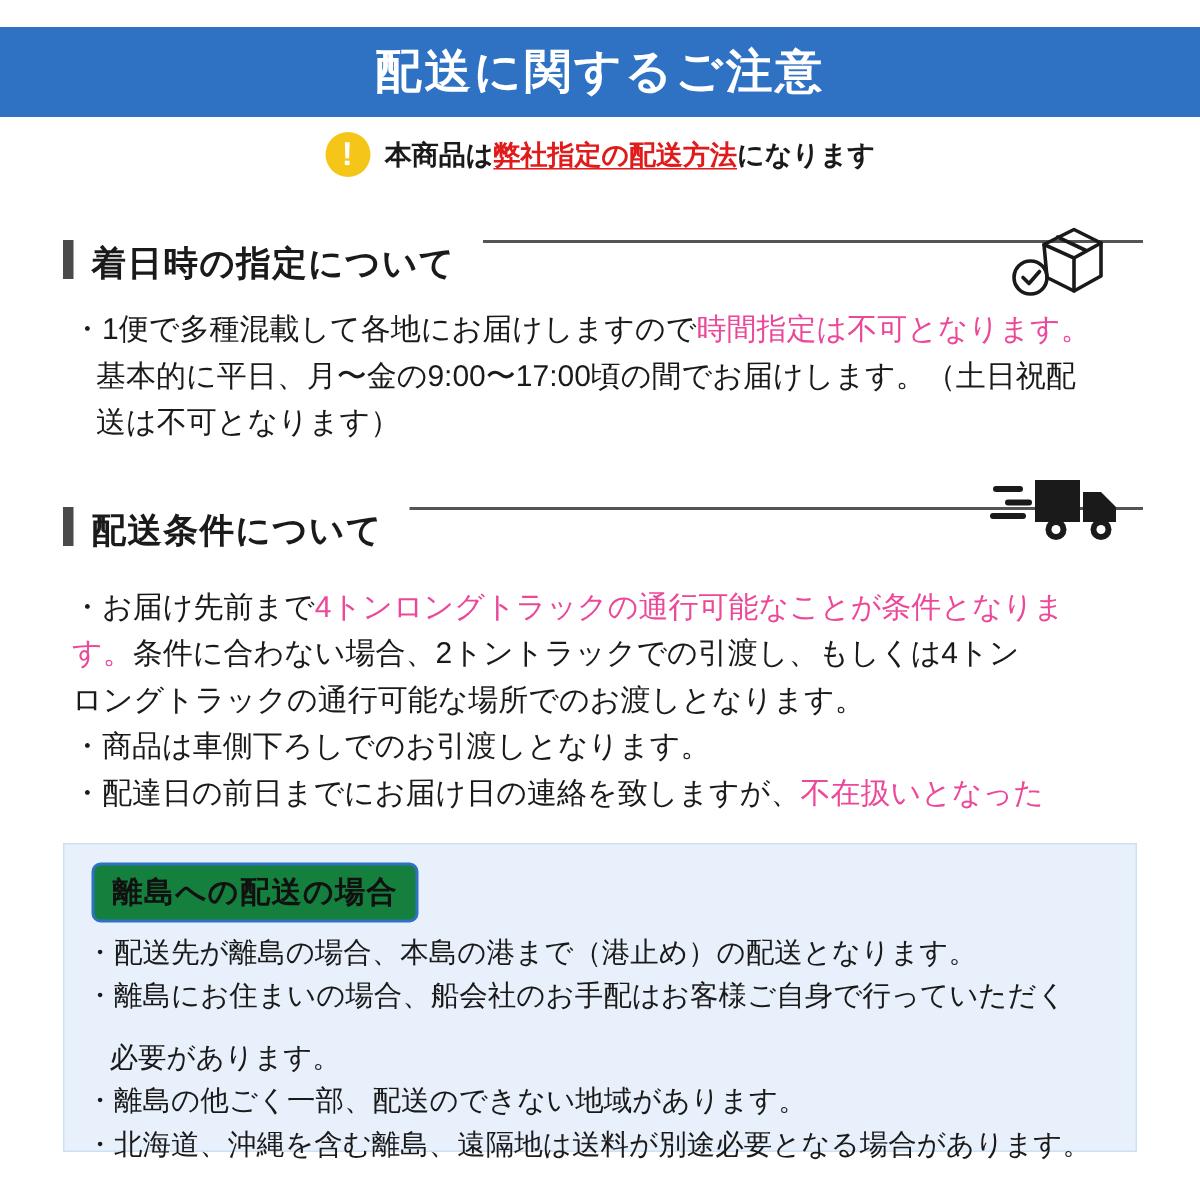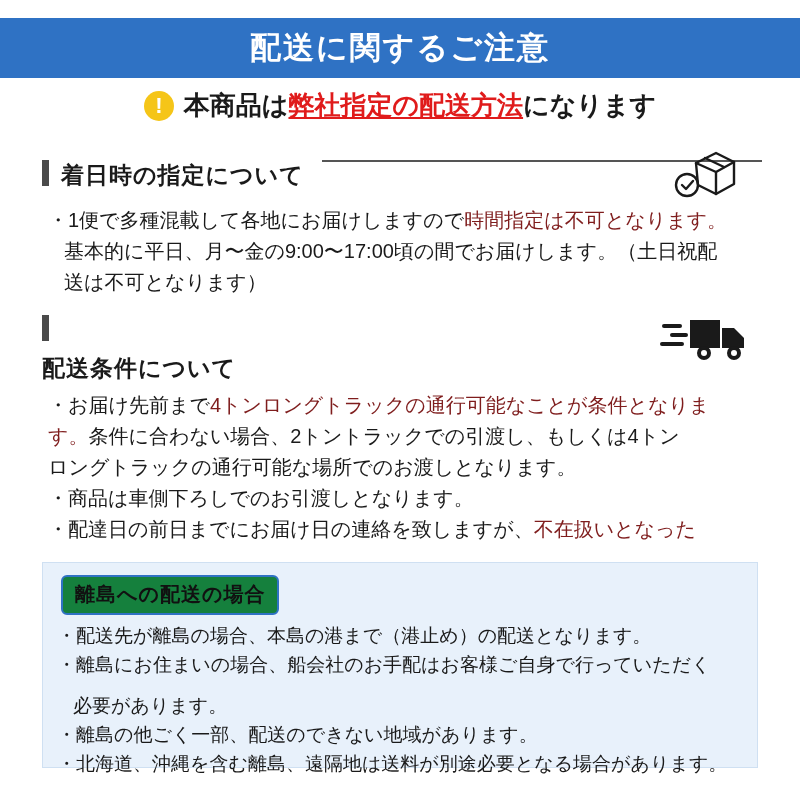--- a/index.html
+++ b/index.html
@@ -59,21 +59,21 @@
     color: #ffffff;
     font-size: 22px;
     font-weight: bold;
     display: flex;
     align-items: center;
     justify-content: center;
     line-height: 1;
     flex: none;
   }
   .subtitle {
-    font-size: 26px;
+    font-size: 18px;
     font-weight: bold;
     white-space: nowrap;
   }
   .subtitle .red-u {
     color: #e01b1b;
     text-decoration: underline;
     text-underline-offset: 3px;
   }
 
   
@@ -105,21 +105,21 @@
   }
 
   
   .para {
     position: absolute;
     font-size: 20px;
     line-height: 31px;
     letter-spacing: 0px;
   }
   .para .red {
-    color: #7f1d1d;
+    color: #ec4899;
   }
   .bullet-line {
     display: block;
   }
   .indent {
     padding-left: 16px;
     display: block;
   }
 
   
@@ -206,21 +206,21 @@
       <span>・1便で多種混載して各地にお届けしますので</span><span class="red">時間指定は不可となります。</span>
     </span>
     <span class="indent">
       <span>基本的に平日、月〜金の9:00〜17:00頃の間でお届けします。（土日祝配</span>
     </span>
     <span class="indent">
       <span>送は不可となります）</span>
     </span>
   </div>
 
-  <div class="section-head" style="top:315px;flex-direction:column;">
+  <div class="section-head" style="top:338px;">
     <div class="bar"></div>
     <div class="title">配送条件について</div>
     <div class="rule"></div>
   </div>
 
   <div class="icon-box" style="left:660px; top:312px;">
     <svg width="88" height="52" viewBox="0 0 88 52" fill="#1a1a1a">
       <rect x="2" y="12" width="20" height="4" rx="2"></rect>
       <rect x="10" y="21" width="18" height="4" rx="2"></rect>
       <rect x="0" y="30" width="24" height="4" rx="2"></rect>

